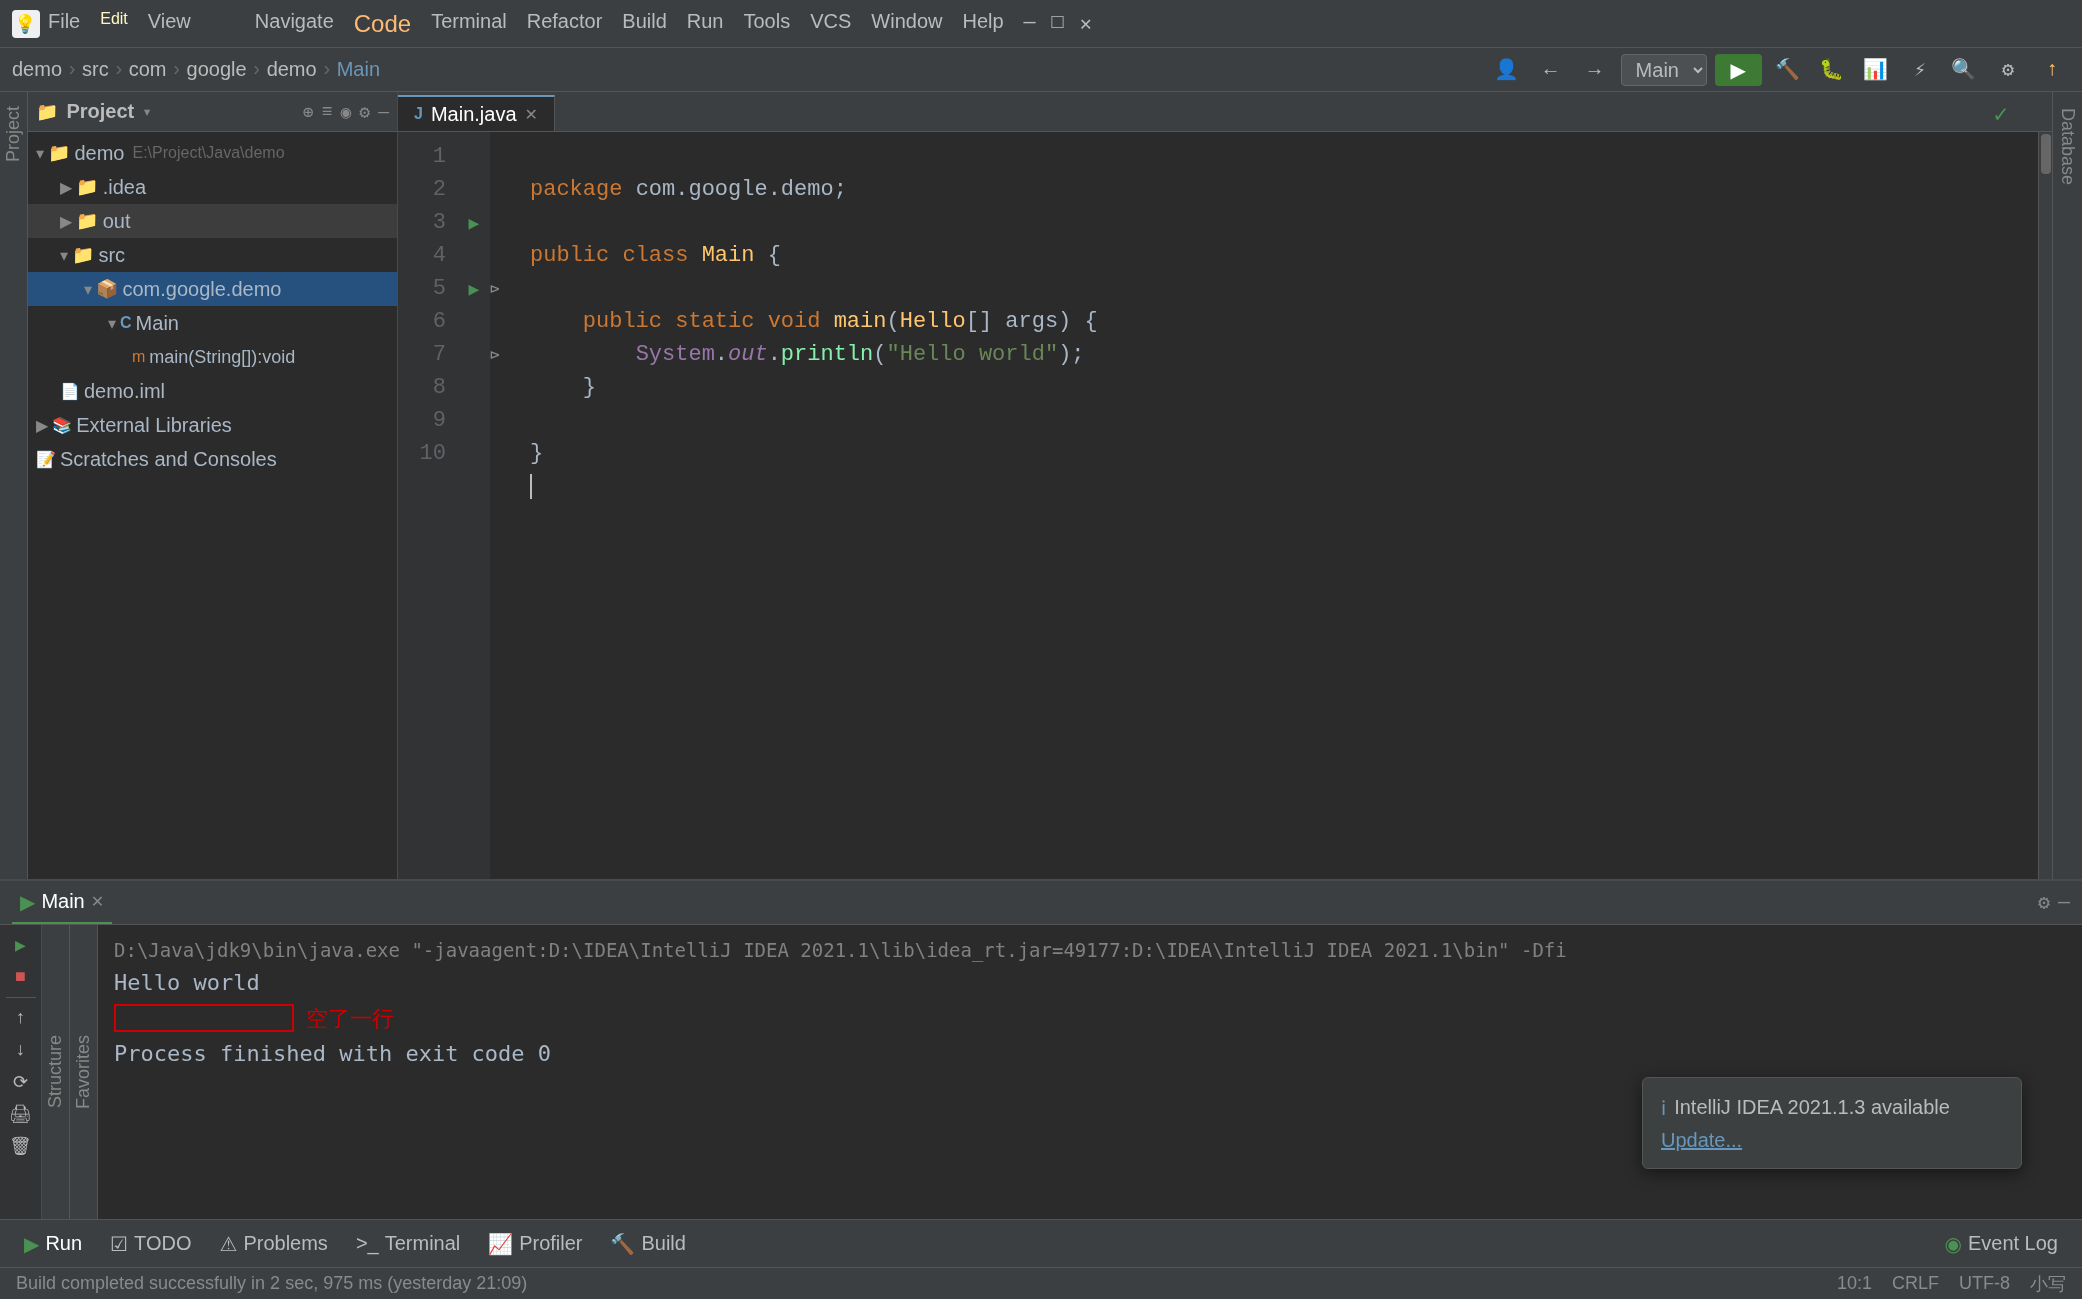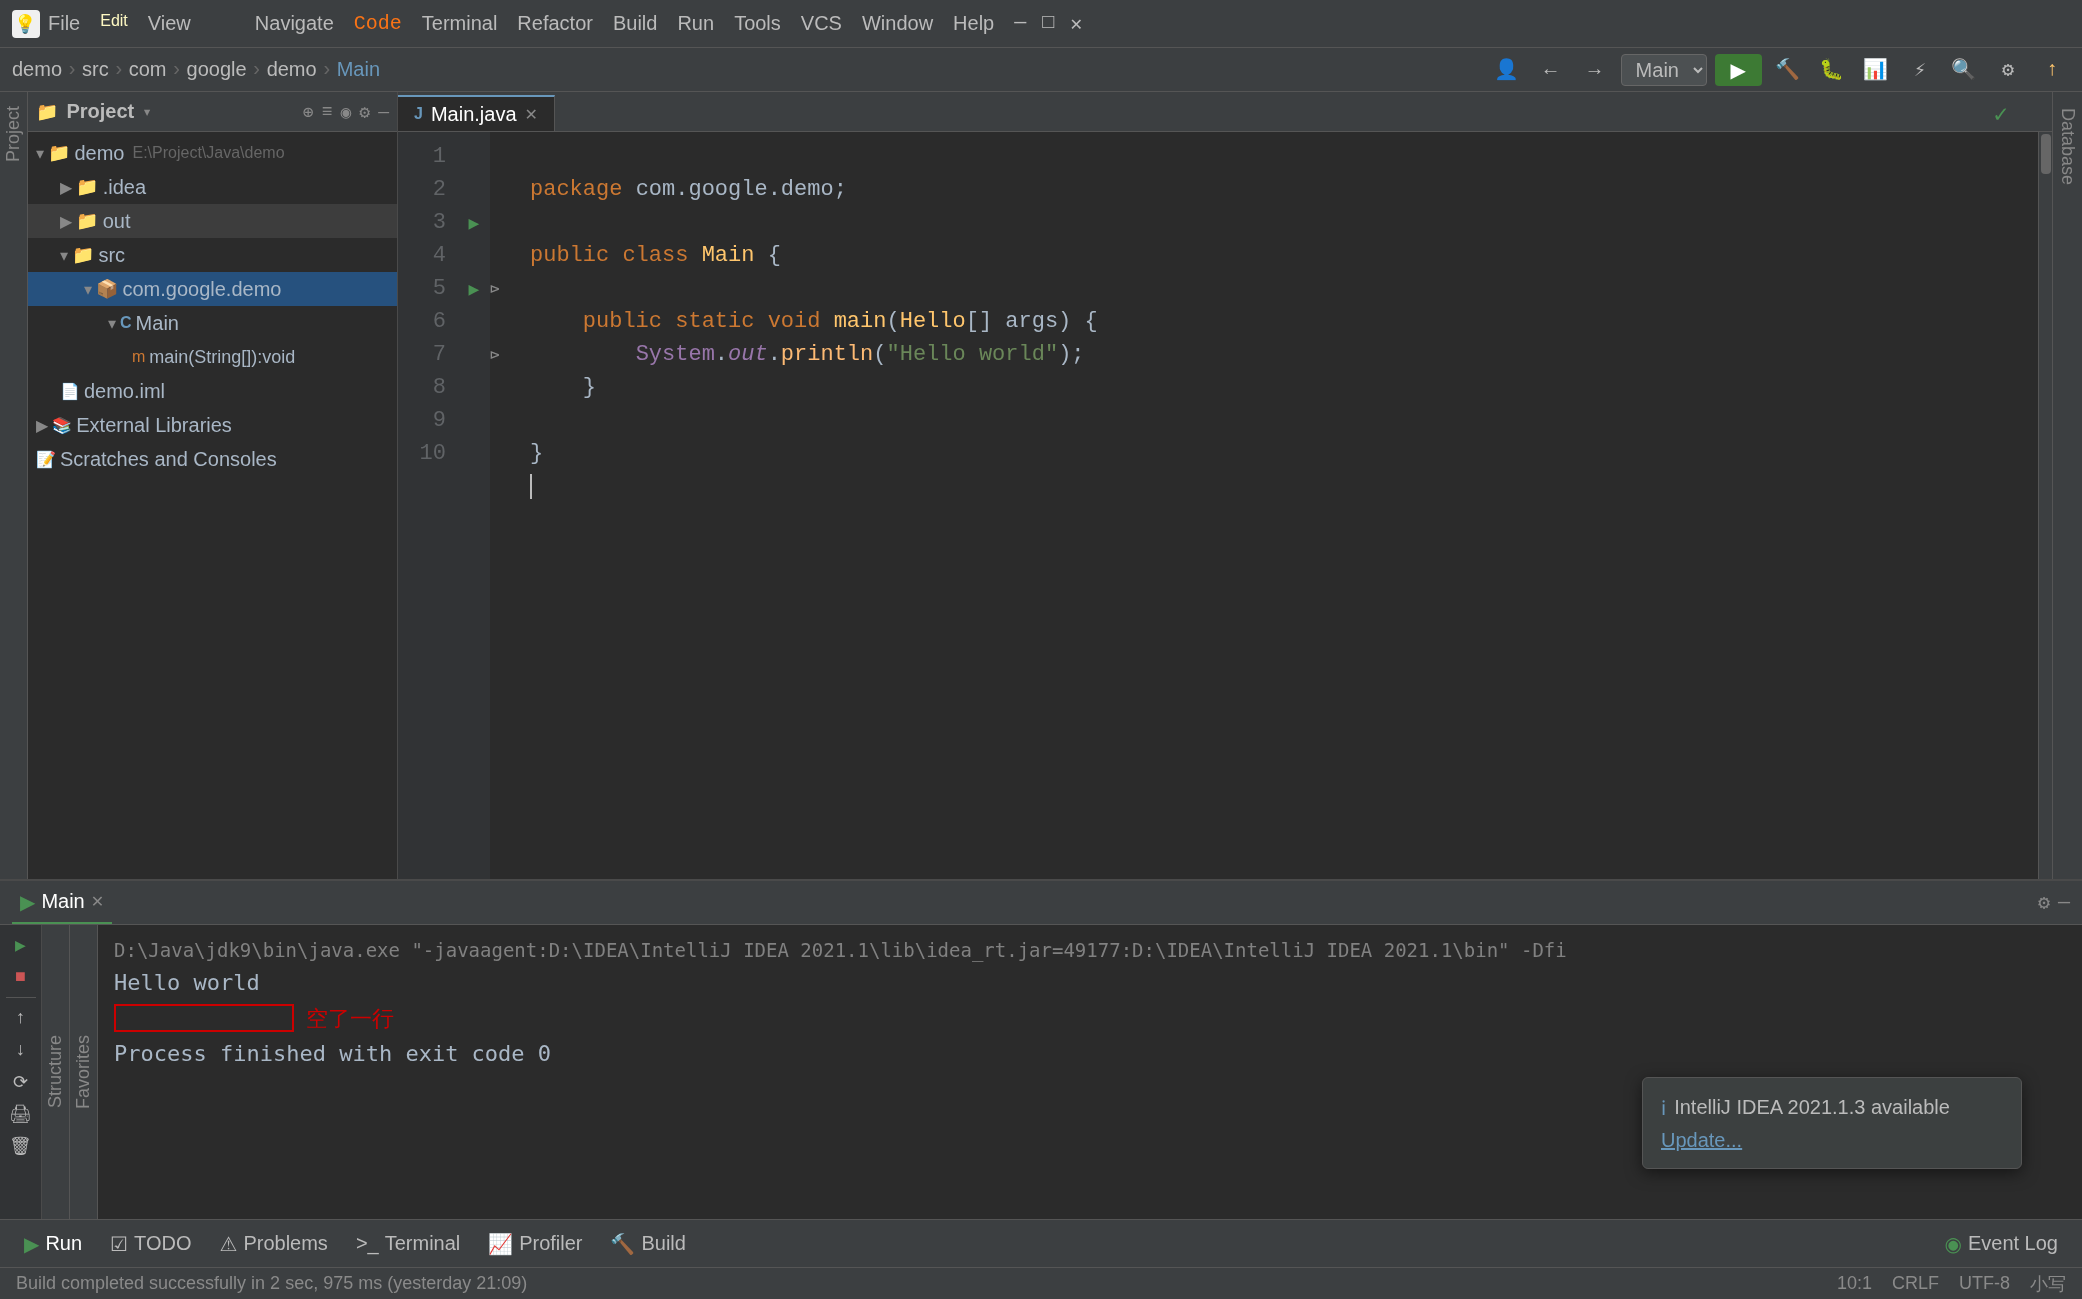--- a/index.html
+++ b/index.html
@@ -220,21 +220,21 @@
       line-height: 1.5;
       white-space: pre;
       overflow: auto;
     }
     .kw { color: #cc7832; }
     .str { color: #6a8759; }
     .cls { color: #ffc66d; }
     .pkg { color: #a9b7c6; }
     .sys { color: #9876aa; }
     .out-field { color: #9876aa; font-style: italic; }
-    .println { color: #fdba74; }
+    .println { color: #86efac; }
 
     
     #run-panel {
       height: 340px;
       background: #2b2b2b;
       border-top: 2px solid #4a4a4a;
       display: flex;
       flex-direction: column;
     }
     #run-panel-header {
@@ -422,21 +422,21 @@
 </head>
 <body>
 
 <div id="title-bar">
   <div class="app-icon">💡</div>
   <div style="display:flex; gap:20px; margin-right:20px;">
     <span style="color:#bbb;font-size:20px;font-family:Arial,sans-serif;cursor:pointer;">File</span>
     <span style="color:#fef9c3;font-size:16px;font-family:Liberation Sans, sans-serif;cursor:pointer;">Edit</span>
     <span style="color:#bbb;font-size:20px;font-family:Arial,sans-serif;cursor:pointer;">View</span>
     <span style="color:#bbb;font-size:20px;font-family:Arial,sans-serif;cursor:pointer;margin-left:44px;">Navigate</span>
-    <span style="color:#f97316;font-size:20px;font-family:Liberation Mono, monospace;cursor:pointer;">Code</span>
+    <span style="color:#fdba74;font-size:24px;font-family:Liberation Sans, sans-serif;cursor:pointer;">Code</span>
     <span style="color:#bbb;font-size:20px;font-family:Arial,sans-serif;cursor:pointer;">Terminal</span>
     <span style="color:#bbb;font-size:20px;font-family:Arial,sans-serif;cursor:pointer;">Refactor</span>
     <span style="color:#bbb;font-size:20px;font-family:Arial,sans-serif;cursor:pointer;">Build</span>
     <span style="color:#bbb;font-size:20px;font-family:Arial,sans-serif;cursor:pointer;">Run</span>
     <span style="color:#bbb;font-size:20px;font-family:Arial,sans-serif;cursor:pointer;">Tools</span>
     <span style="color:#bbb;font-size:20px;font-family:Arial,sans-serif;cursor:pointer;">VCS</span>
     <span style="color:#bbb;font-size:20px;font-family:Arial,sans-serif;cursor:pointer;">Window</span>
     <span style="color:#bbb;font-size:20px;font-family:Arial,sans-serif;cursor:pointer;">Help</span>
   </div>
   <div class="window-controls">

